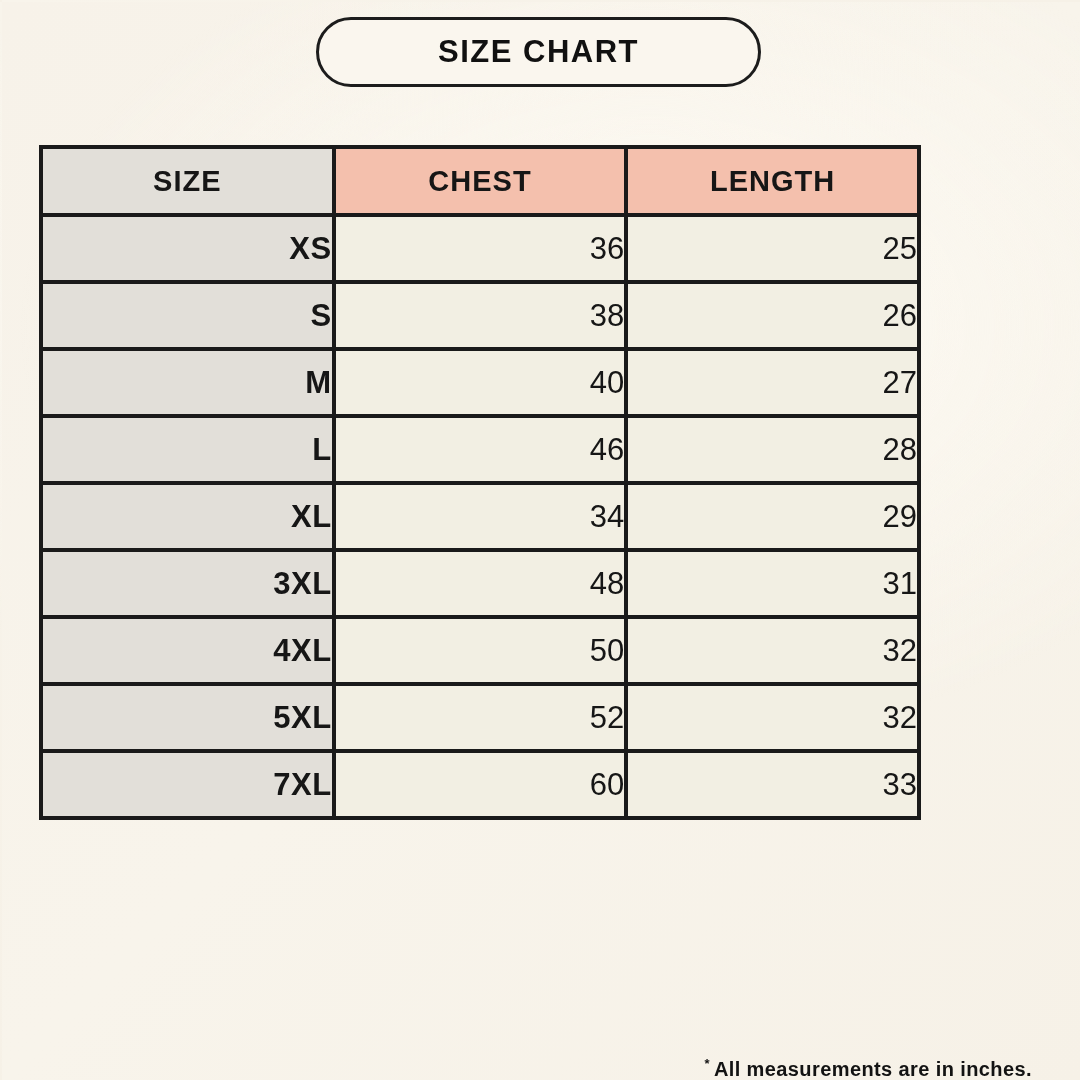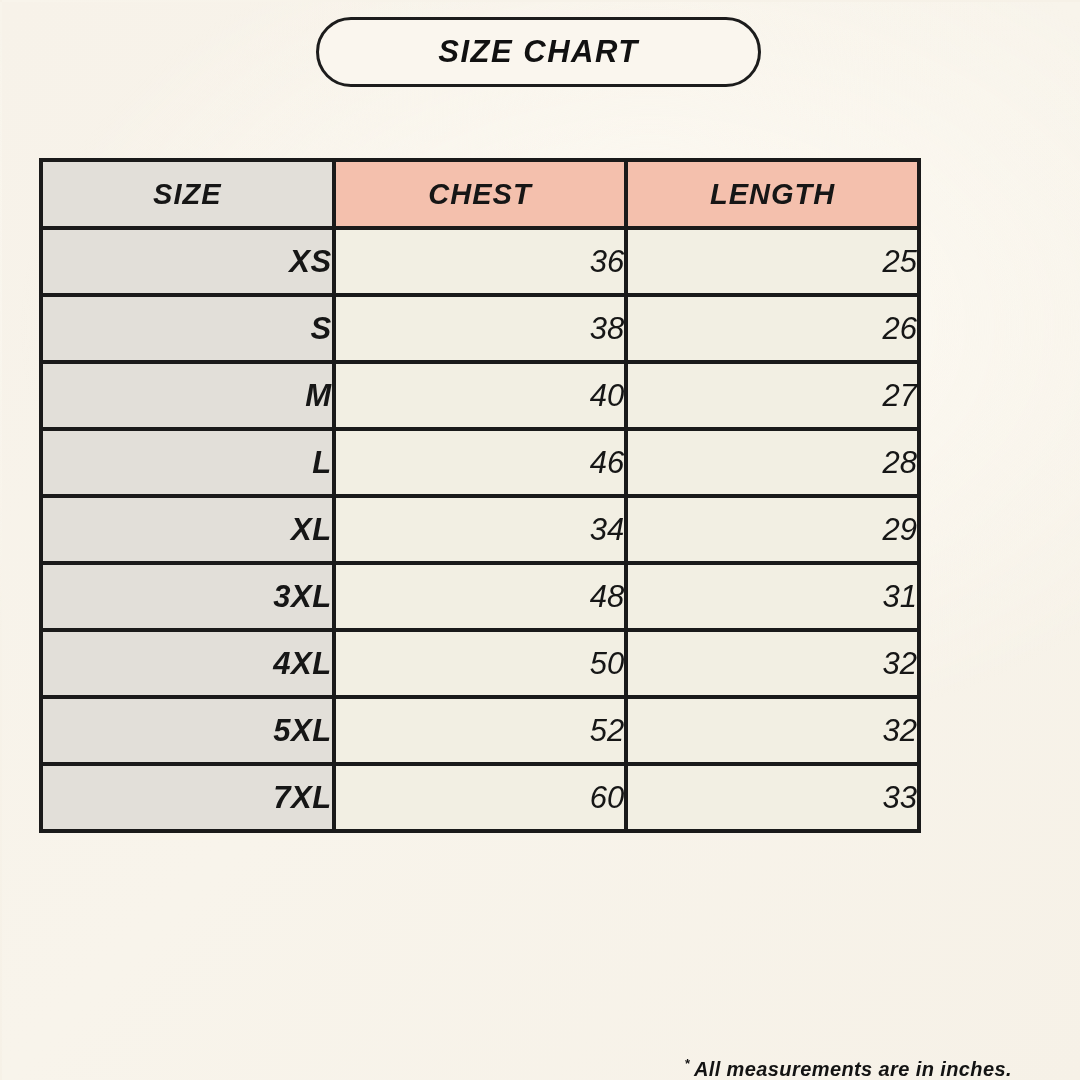--- a/index.html
+++ b/index.html
@@ -3,21 +3,21 @@
 <meta charset="utf-8">
 <style>
   :root{
     --page-bg:#f8f4eb;
     --accent-pink:#f4c0ad;
     --size-gray:#e2dfd9;
     --cell-cream:#f2efe3;
     --border:#1a1a1a;
     --text:#161616;
   }
-  *{margin:2px;padding:0;box-sizing:border-box;font-style:italic;}
+  *{margin:2px;padding:0;box-sizing:border-box;}
   html,body{width:1080px;height:1080px;overflow:hidden;}
   body{
     font-family:"Liberation Sans","DejaVu Sans",sans-serif;
     color:var(--text);
     background:
       radial-gradient(ellipse 900px 600px at 60% 30%, #fdfaf3 0%, rgba(253,250,243,0) 70%),
       linear-gradient(135deg, #f7f2e9 0%, var(--page-bg) 50%, #f6f1e7 100%);
     position:relative;
   }
 
@@ -27,21 +27,21 @@
     border:3px solid #1c1c1c;
     border-radius:36px;
     background:#faf6ee;
     display:flex; align-items:center; justify-content:center;
   }
   .title-pill span{
     font-size:31px; font-weight:700; letter-spacing:1.5px; color:#111;
   }
 
   table.size-chart{
-    position:absolute; left:33px; top:152px;
+    position:absolute; left:33px; top:139px;
     width:882px;
     border-collapse:collapse;
     table-layout:fixed;
   }
   table.size-chart th, table.size-chart td{
     border:4px solid var(--border);
     text-align:center; vertical-align:middle;
   }
   table.size-chart th{
     height:68px; font-size:29px; font-weight:700; letter-spacing:1px;
@@ -51,21 +51,21 @@
   table.size-chart td{
     height:67px; font-size:31px; font-weight:400;
     background:var(--cell-cream);
     text-align:right;
   }
   table.size-chart td.size-cell{
     background:var(--size-gray); font-weight:700; letter-spacing:.5px;
   }
 
   .footnote{
-    position:absolute; right:68px; top:1050px;
+    position:absolute; right:48px; top:1050px;
     font-size:20px; font-weight:700; letter-spacing:.4px; color:#131313;
     white-space:nowrap;
   }
   .footnote .asterisk{
     font-size:13px; vertical-align:8px; font-weight:700;
   }
 </style>
 </head>
 <body>
 

